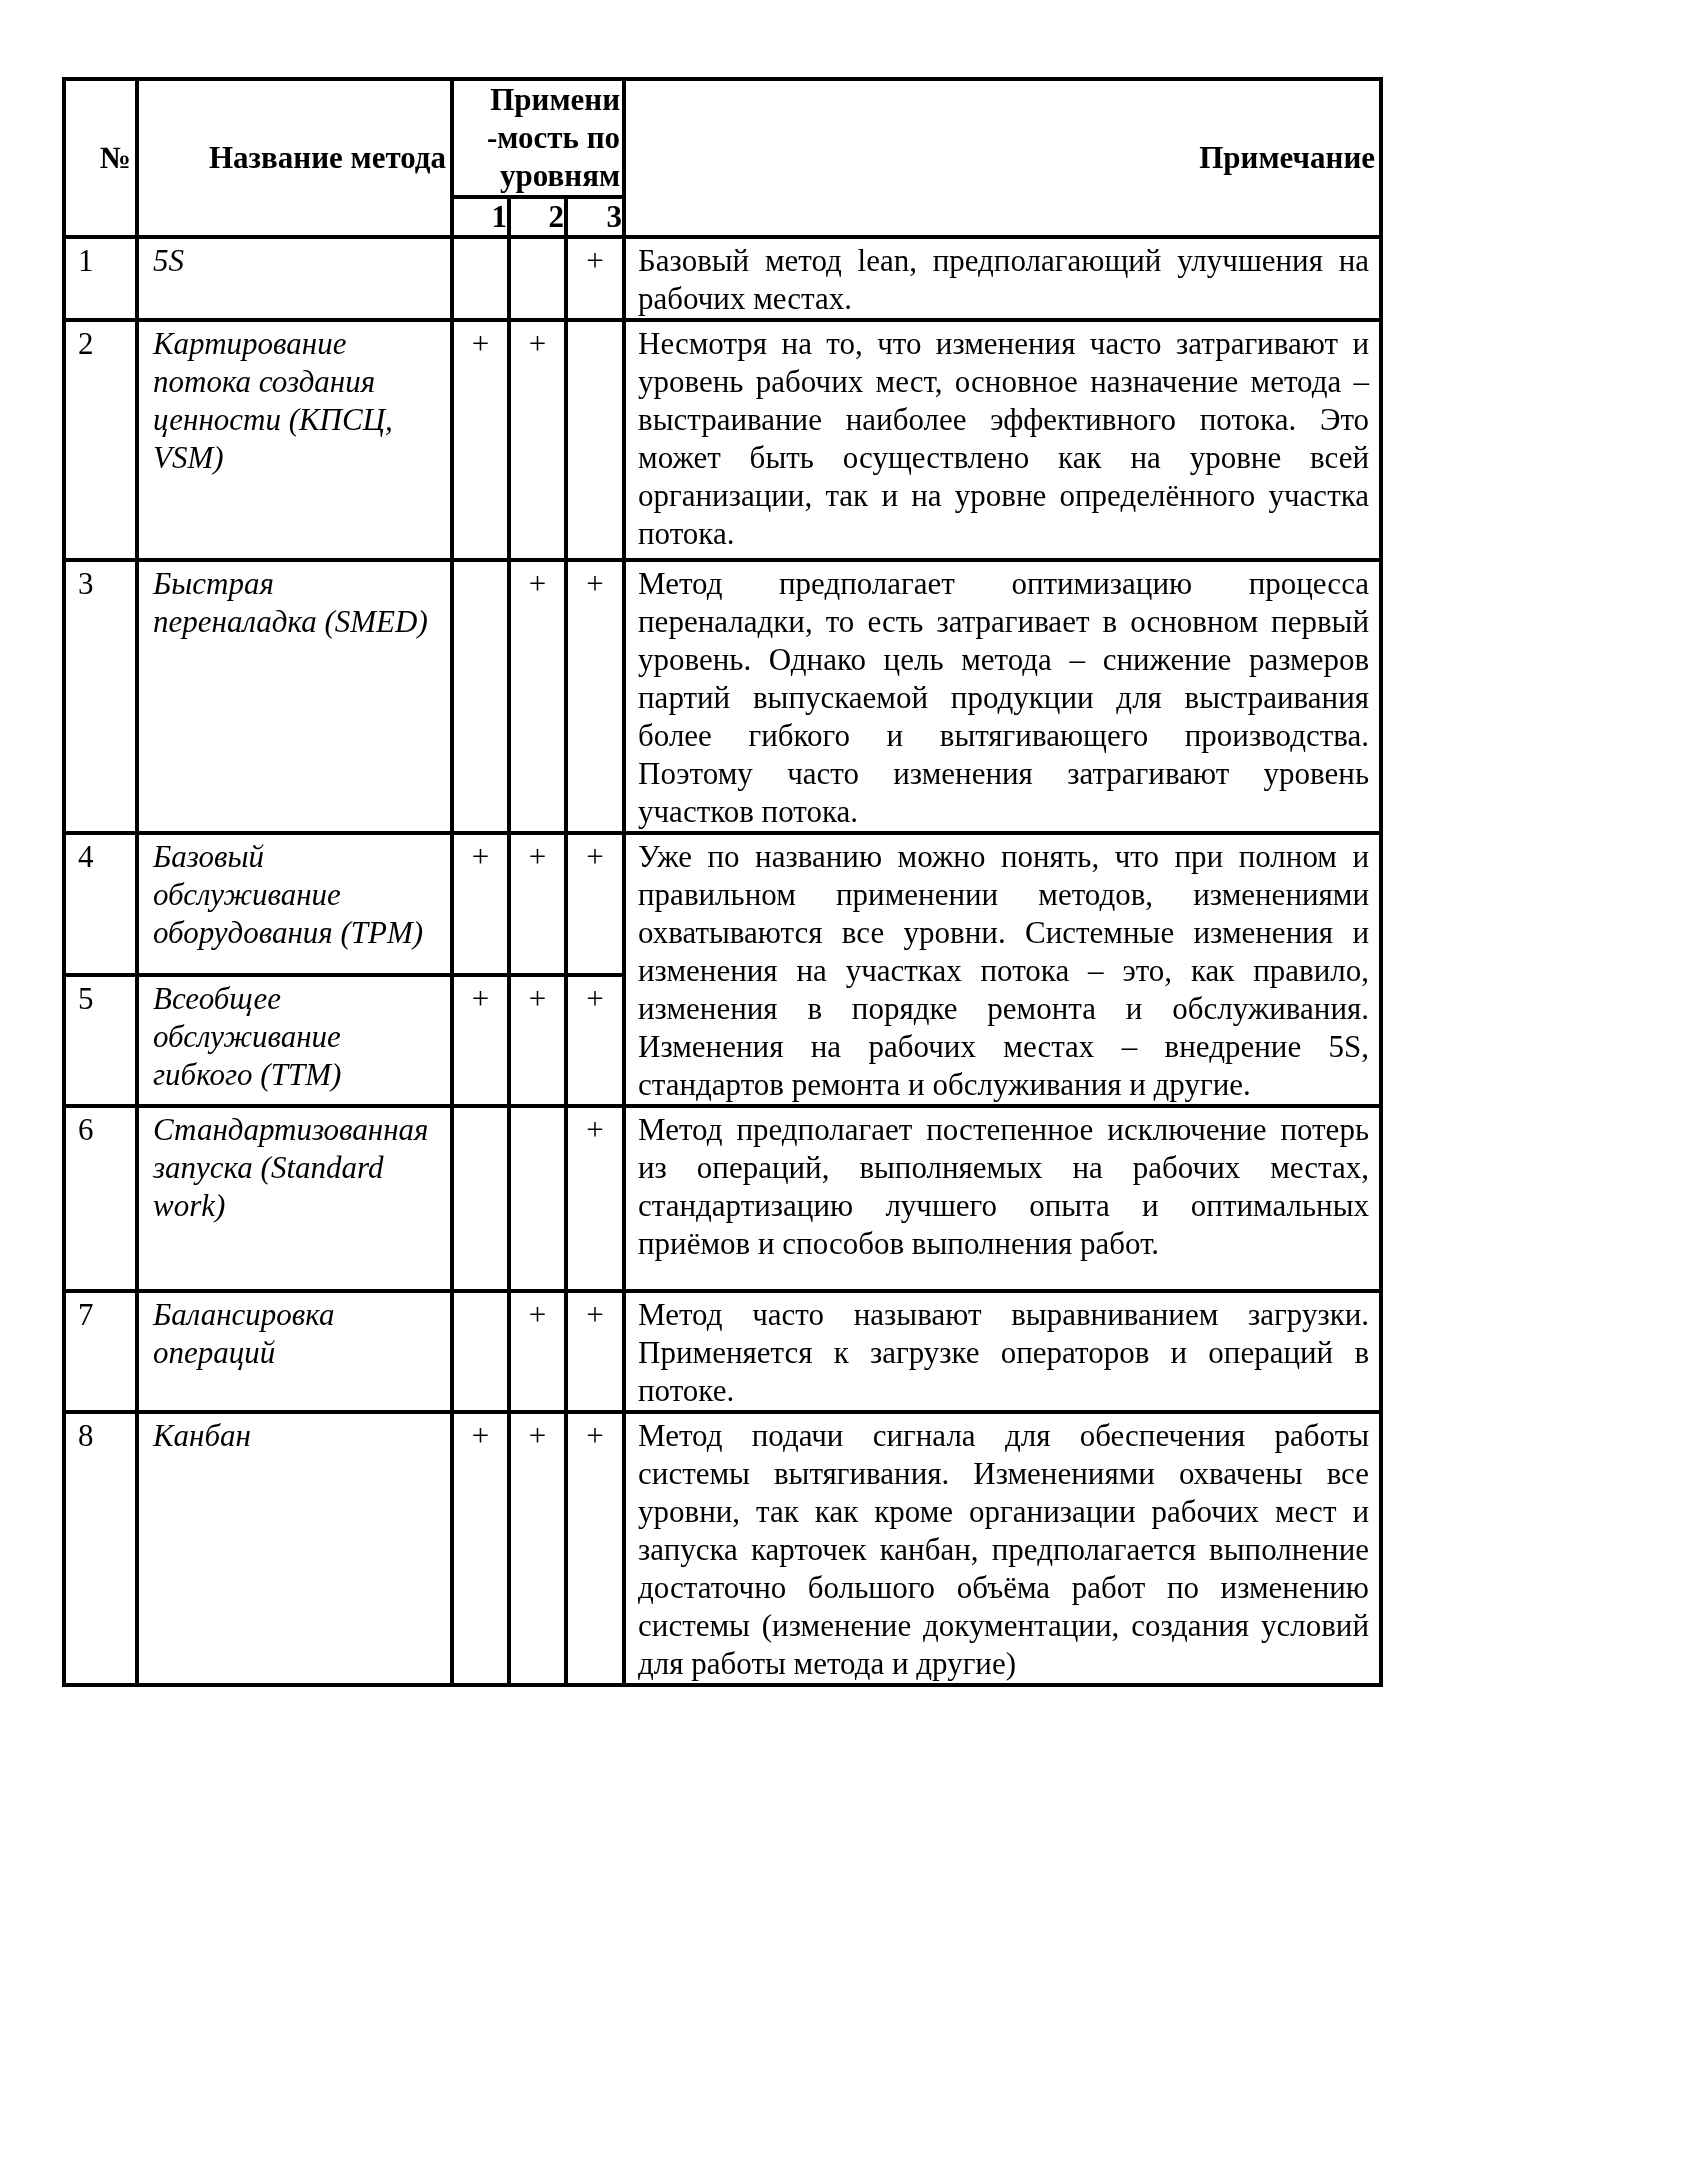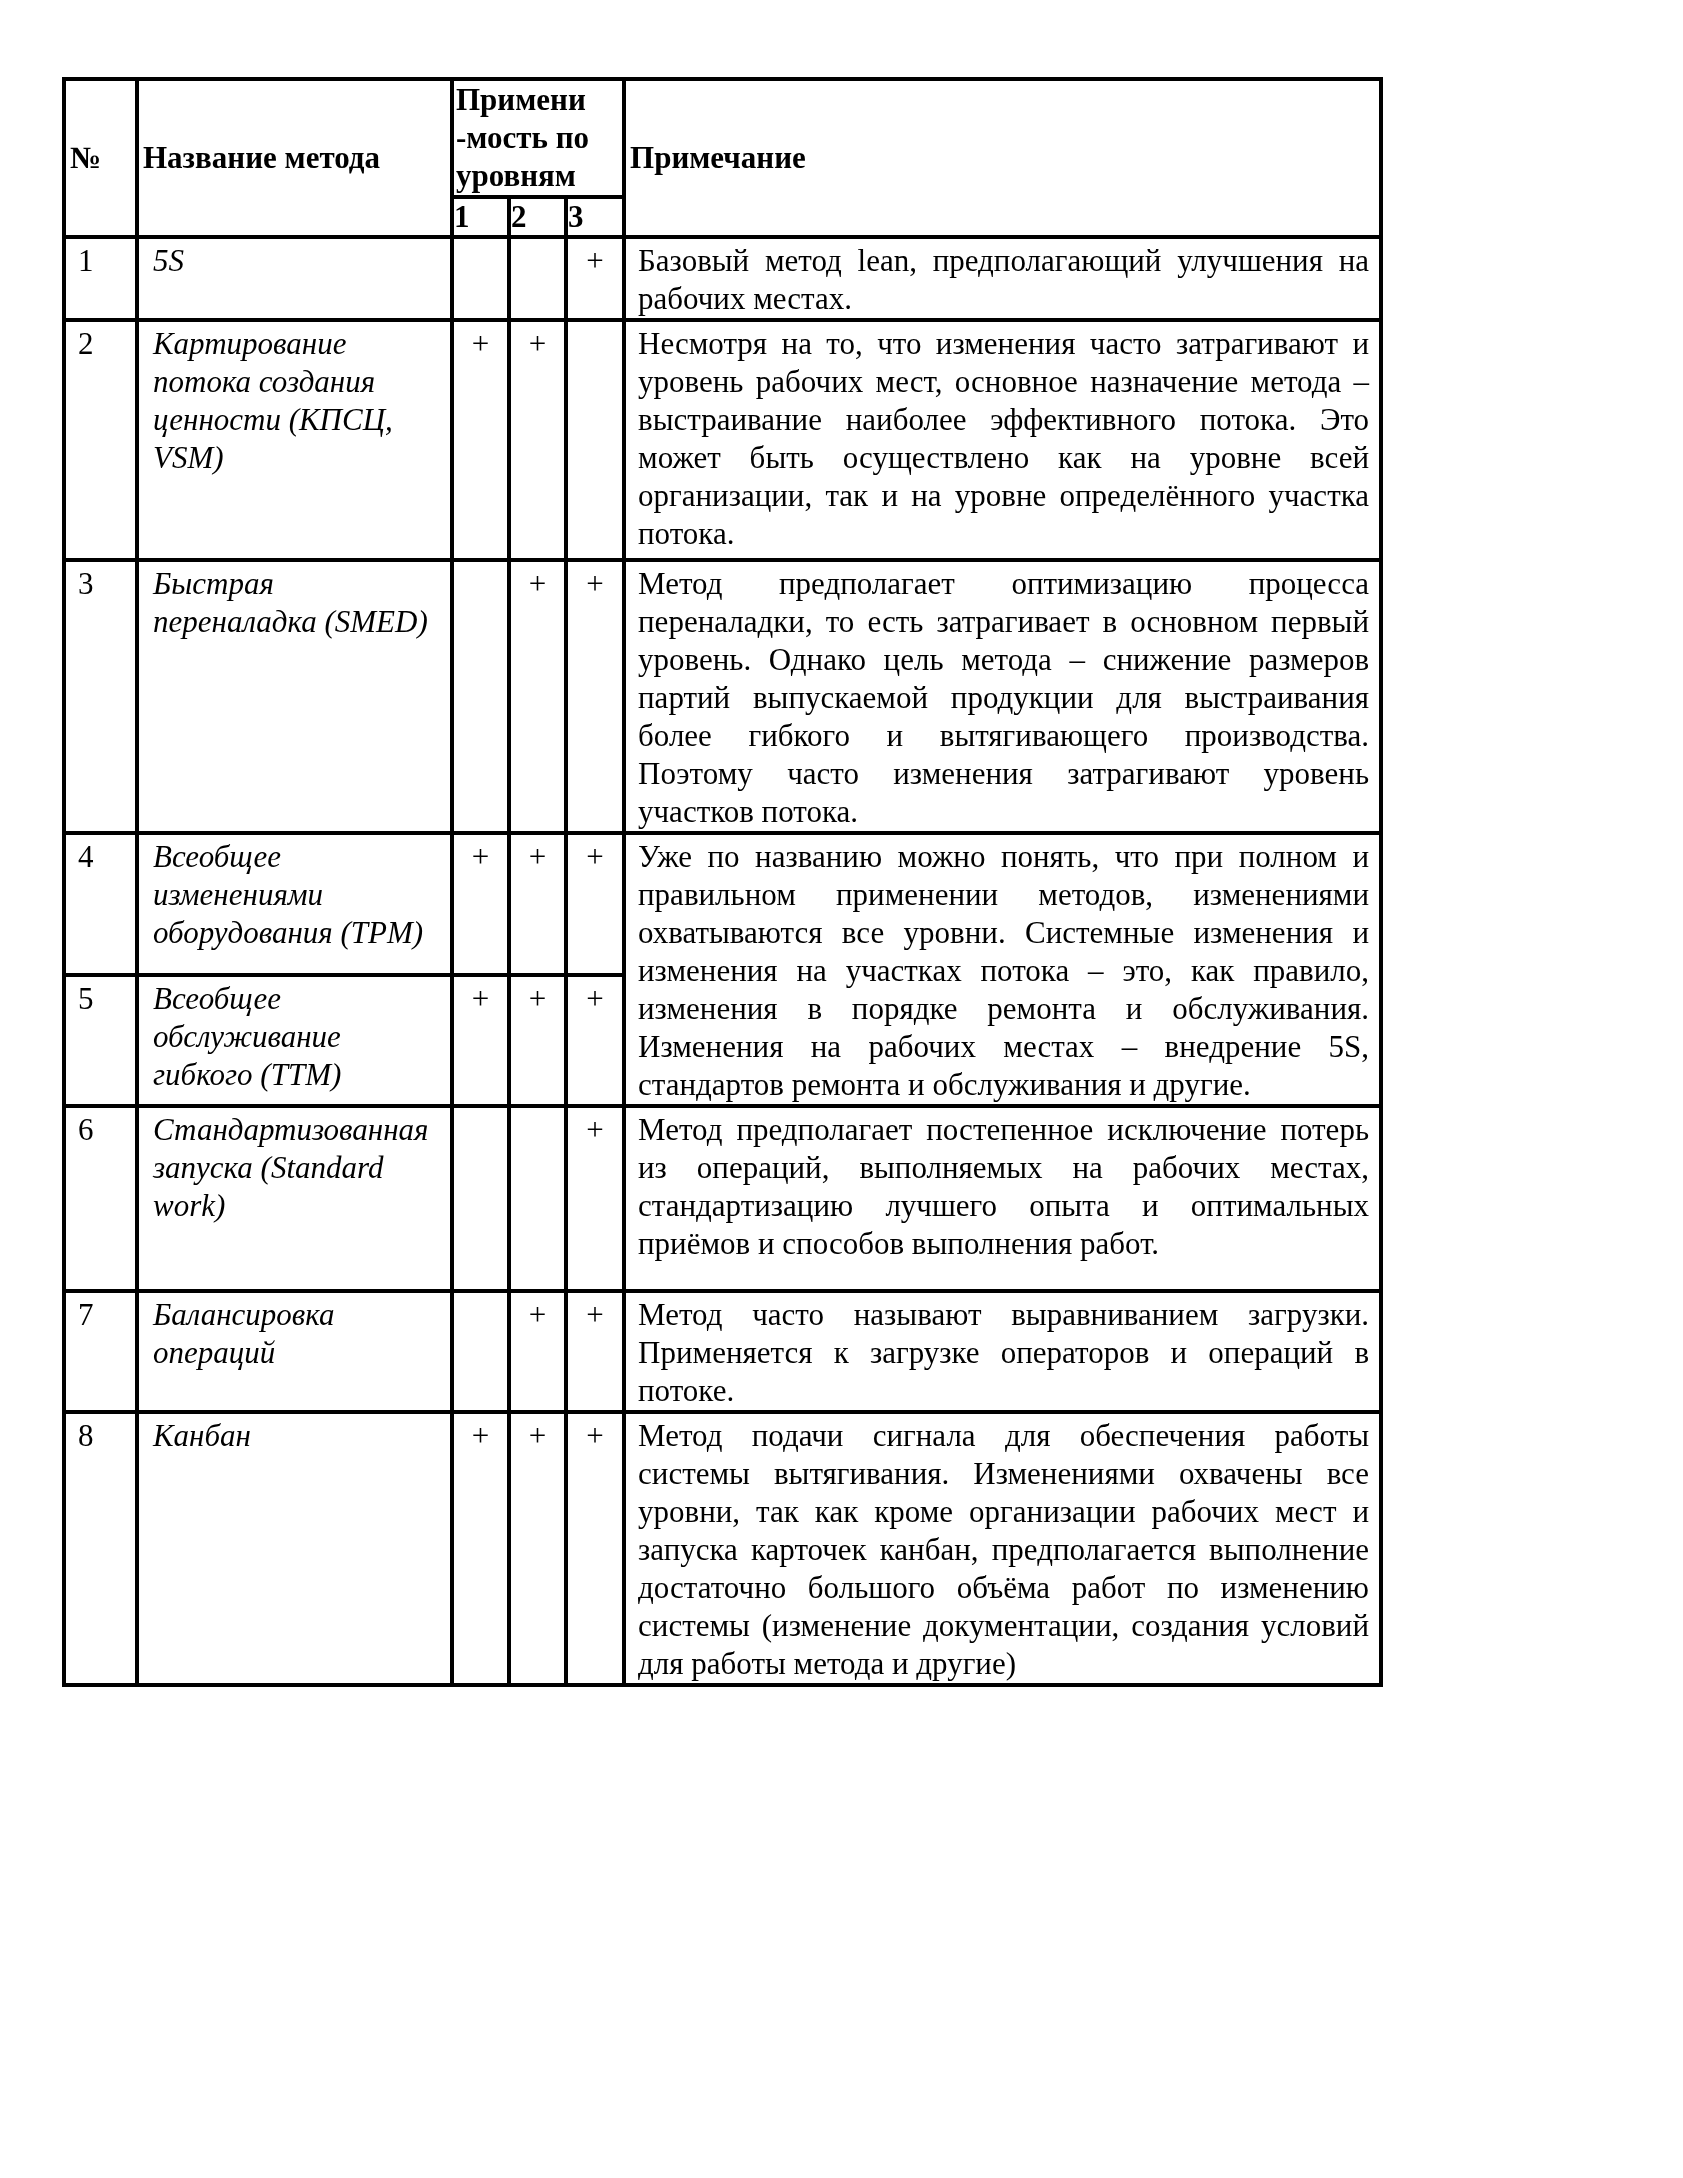--- a/index.html
+++ b/index.html
@@ -29,21 +29,21 @@
     vertical-align: top;
     font-size: 31px;
     line-height: 38px;
     font-weight: normal;
     overflow: hidden;
     word-wrap: break-word;
   }
   
   .doc-table th {
     font-weight: bold;
-    text-align: left;
+    text-align: right;
     vertical-align: middle;
     padding: 0 4px;
   }
   th.applicability-head {
     white-space: pre-line;
     padding: 0 2px;
   }
   tr.subheader-row th {
     padding: 0;
     line-height: 36px;
@@ -119,21 +119,21 @@
       <td class="num-cell">3</td>
       <td class="method-cell">Быстрая переналадка (SMED)</td>
       <td class="level-cell"></td>
       <td class="level-cell">+</td>
       <td class="level-cell">+</td>
       <td class="note-cell">Метод предполагает оптимизацию процесса переналадки, то есть затрагивает в основном первый уровень. Однако цель метода – снижение размеров партий выпускаемой продукции для выстраивания более гибкого и вытягивающего производства. Поэтому часто изменения затрагивают уровень участков потока.</td>
     </tr>
 
     <tr style="height:139px">
       <td class="num-cell">4</td>
-      <td class="method-cell">Всеобщее изменениями оборудования (TPM)</td>
+      <td class="method-cell">Базовый обслуживание оборудования (TPM)</td>
       <td class="level-cell">+</td>
       <td class="level-cell">+</td>
       <td class="level-cell">+</td>
       <td class="note-cell" rowspan="2">Уже по названию можно понять, что при полном и правильном применении методов, изменениями охватываются все уровни. Системные изменения и изменения на участках потока – это, как правило, изменения в порядке ремонта и обслуживания. Изменения на рабочих местах – внедрение 5S, стандартов ремонта и обслуживания и другие.</td>
     </tr>
 
     <tr style="height:128px">
       <td class="num-cell">5</td>
       <td class="method-cell">Всеобщее обслуживание гибкого (TTM)</td>
       <td class="level-cell">+</td>

